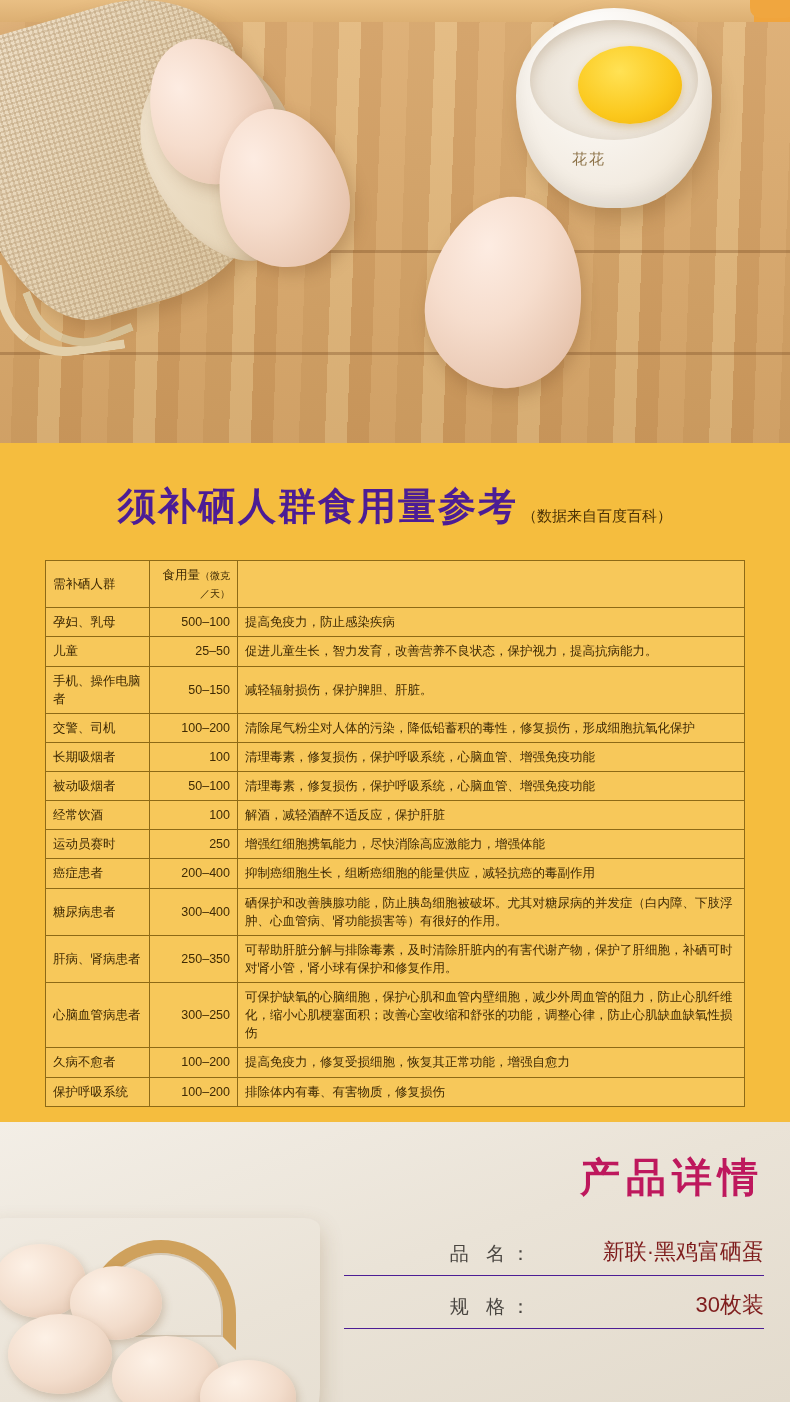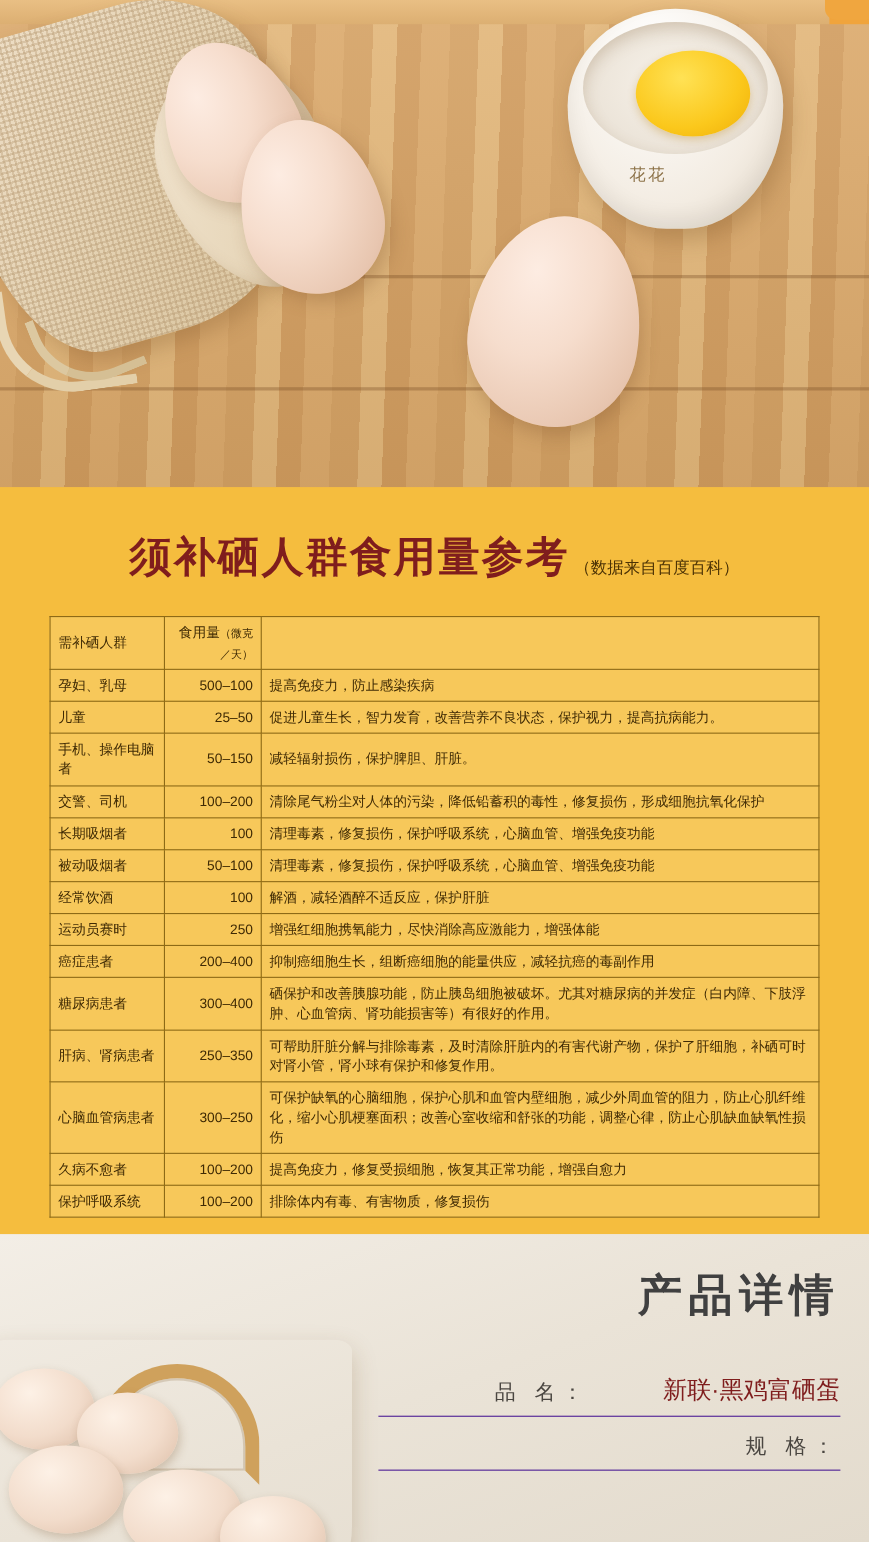--- a/index.html
+++ b/index.html
@@ -162,21 +162,21 @@
   .mid-title-wrap {
     display: flex;
     align-items: flex-end;
     justify-content: center;
     gap: 4px;
     padding-bottom: 28px;
   }
   .mid-title {
     font-size: 38px;
     font-weight: bold;
-    color: #7f1d1d;
+    color: #4c1d95;
     letter-spacing: 2px;
     font-family: "DejaVu Sans", "Liberation Sans", sans-serif;
   }
   .mid-subtitle {
     font-size: 15px;
     color: #4b3205;
     padding-bottom: 6px;
   }
 
   table.dose {
@@ -264,22 +264,22 @@
     position: absolute;
     right: 26px; top: 28px;
     width: 420px;
     text-align: right;
     color: #3d3a34;
   }
   .details h2 {
     font-size: 40px;
     font-weight: bold;
     letter-spacing: 6px;
-    color: #404040;
-    margin-bottom: 44px;
+    color: #be185d;
+    margin-bottom: 32px;
     font-family: "DejaVu Sans", "Liberation Sans", sans-serif;
   }
   .spec-row {
     display: flex;
     align-items: flex-end;
     justify-content: flex-end;
     gap: 18px;
     padding-bottom: 8px;
     margin-bottom: 14px;
     border-bottom: 1px solid #4c1d95;
@@ -433,18 +433,19 @@
 
     <div class="details">
       <h2>产品详情</h2>
       <div id="spec-list">
           <div class="spec-row">
             <div class="spec-label">品 名：</div>
             <div class="spec-value">新联·黑鸡富硒蛋</div>
           </div>
           <div class="spec-row">
             <div class="spec-label">规 格：</div>
+            <div class="spec-value">30枚装</div>
           </div>
         </div>
     </div>
   </div>
 
 </div>
 
 </body></html>

